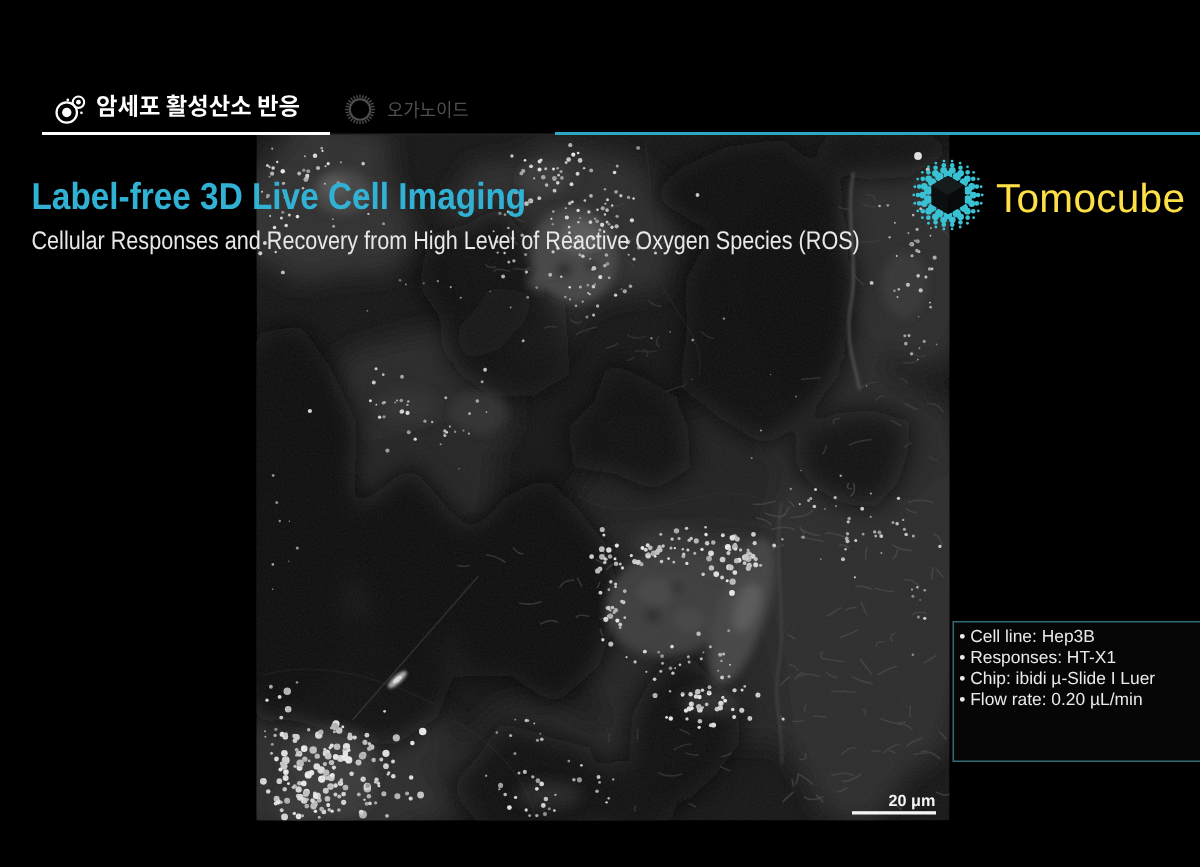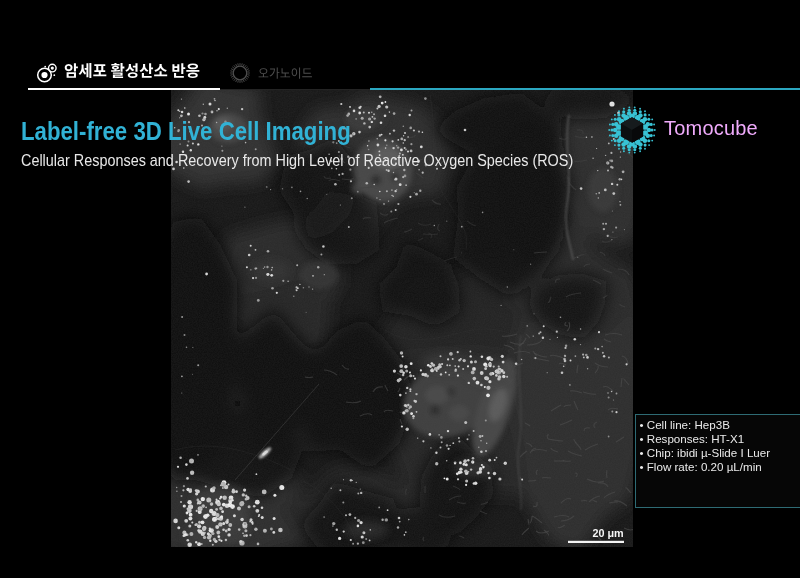--- a/index.html
+++ b/index.html
@@ -3,21 +3,21 @@
 <style>
 *{margin:0;padding:0;box-sizing:border-box}
 html,body{width:800px;height:578px;background:#000;overflow:hidden;font-family:"Liberation Sans",sans-serif;position:relative}
 .abs{position:absolute}
 .lineW{position:absolute;left:28px;top:88px;width:192px;height:2px;background:#fdfdfd}
 .lineD{position:absolute;left:220px;top:88.5px;width:150px;height:1.5px;background:#242424}
 .lineC{position:absolute;left:370px;top:88px;width:430px;height:1.5px;background:#2ba7c0}
 .micro{position:absolute;left:171px;top:90px;width:544px;height:457px}
 .title{position:absolute;left:21px;top:116.5px;color:#31b2d5;font-weight:bold;font-size:25px;transform:scaleX(0.889);transform-origin:0 50%}
 .subtitle{position:absolute;left:21px;top:151px;color:#e8e8e8;font-size:17px;transform:scaleX(0.847);transform-origin:0 50%;white-space:nowrap}
-.logotext{position:absolute;left:664px;top:117px;color:#f0abfc;font-size:20px;letter-spacing:0.2px}
+.logotext{position:absolute;left:664px;top:117px;color:#fde047;font-size:27px;letter-spacing:0.2px}
 .infobox{position:absolute;left:635px;top:413.5px;width:186px;height:94px;border:1px solid #2e6b74;background:#060606;color:#eaeaea;font-size:11.6px;line-height:14.05px;padding:3.5px 0 0 3.5px;white-space:nowrap}
 .infobox div:before{content:"\2022\00a0";}
 </style></head>
 <body>
 <div class="micro"><svg width="462" height="457" viewBox="0 0 462 457">
       <defs>
 <filter id="b8" x="-30%" y="-30%" width="160%" height="160%">
           <feGaussianBlur stdDeviation="8"></feGaussianBlur>
         </filter>
 <filter id="b5" x="-60%" y="-60%" width="220%" height="220%">

